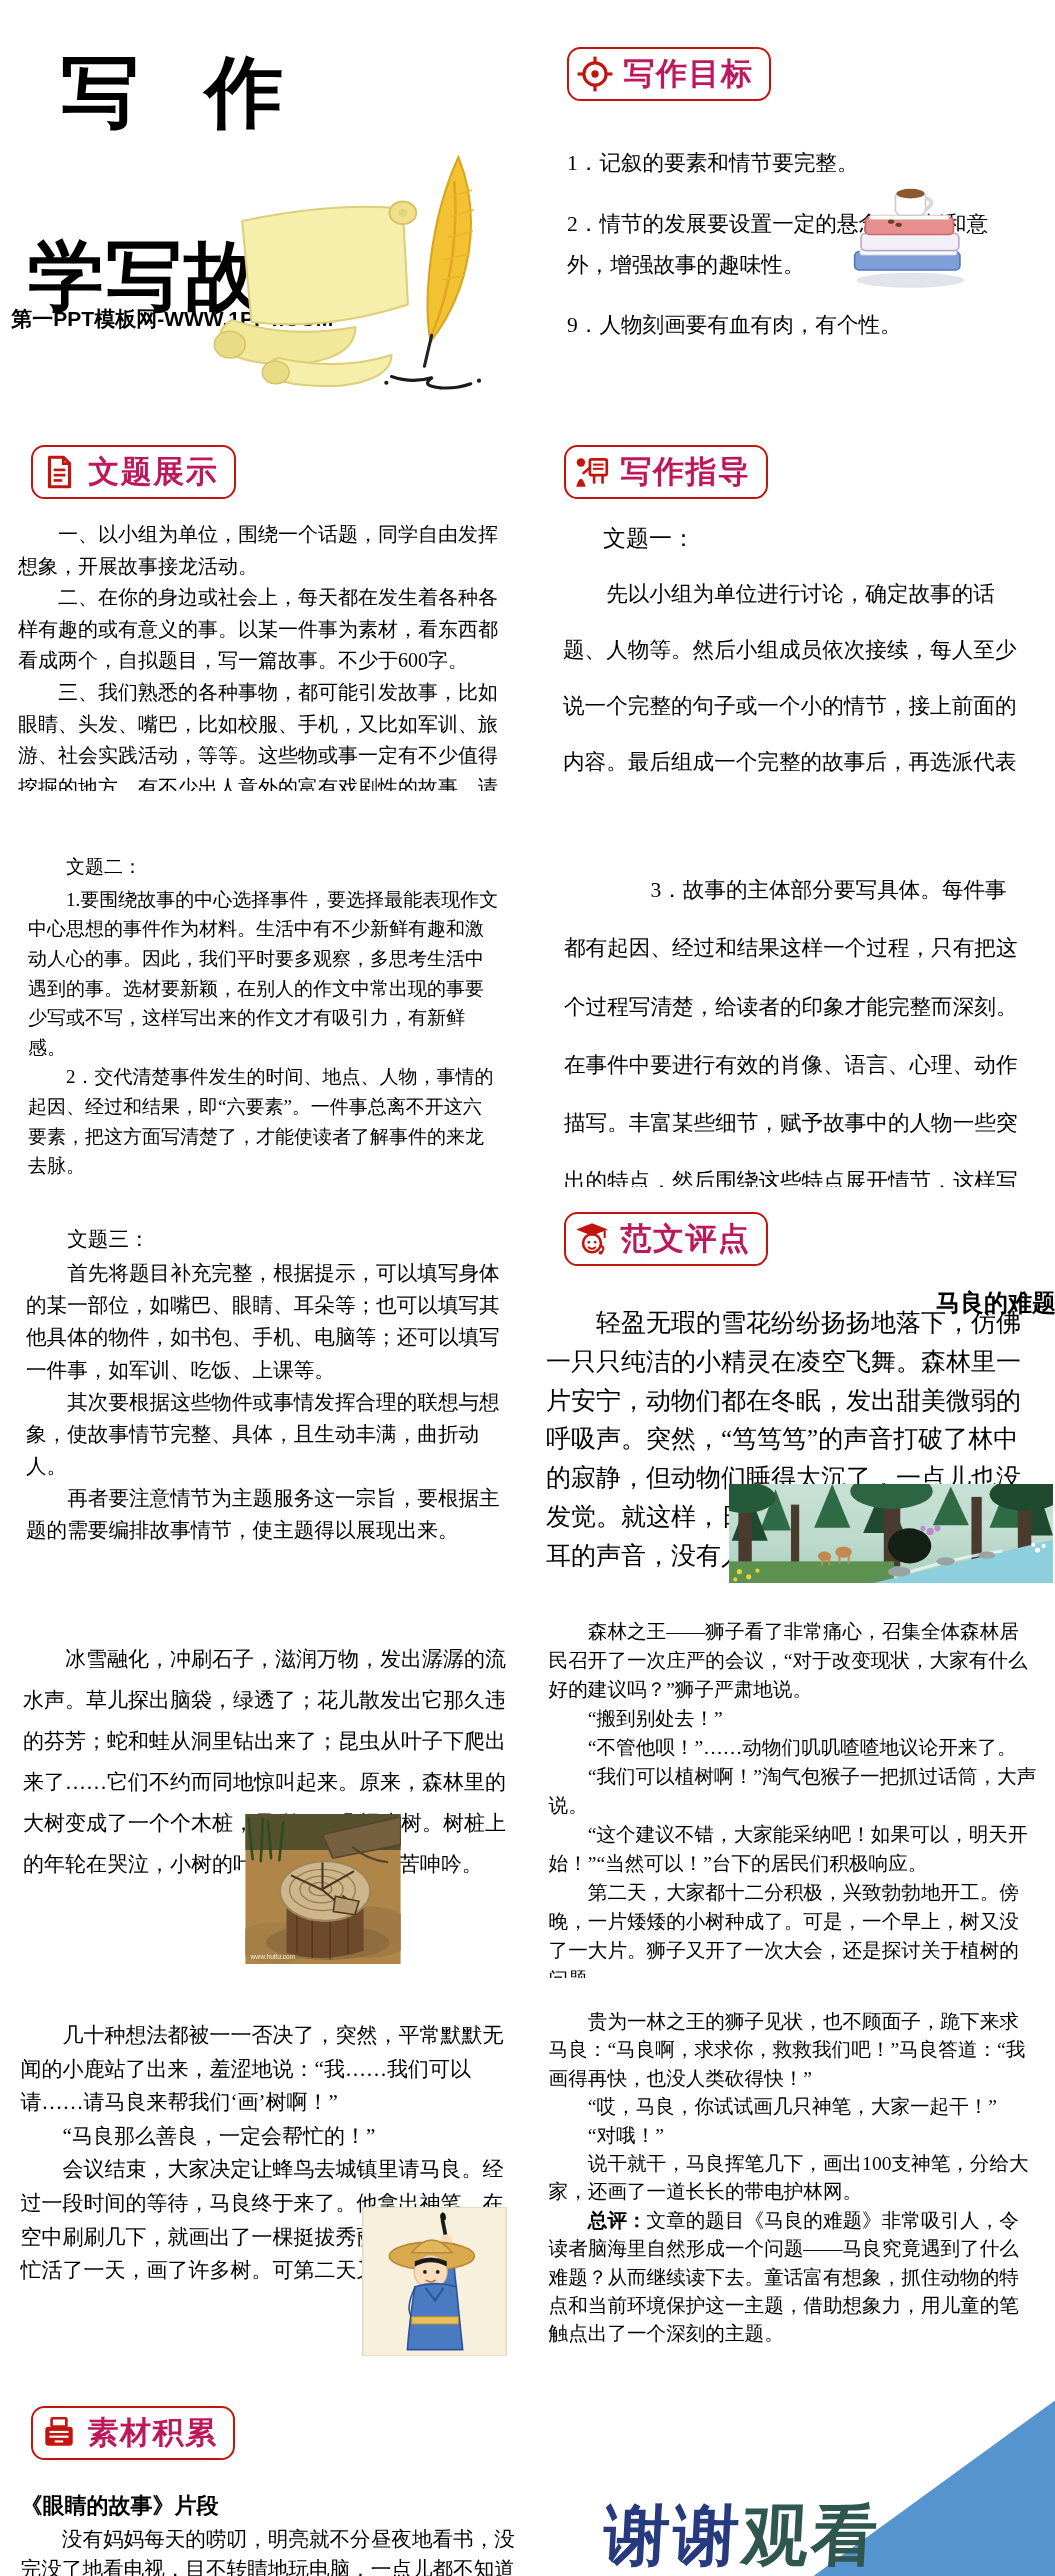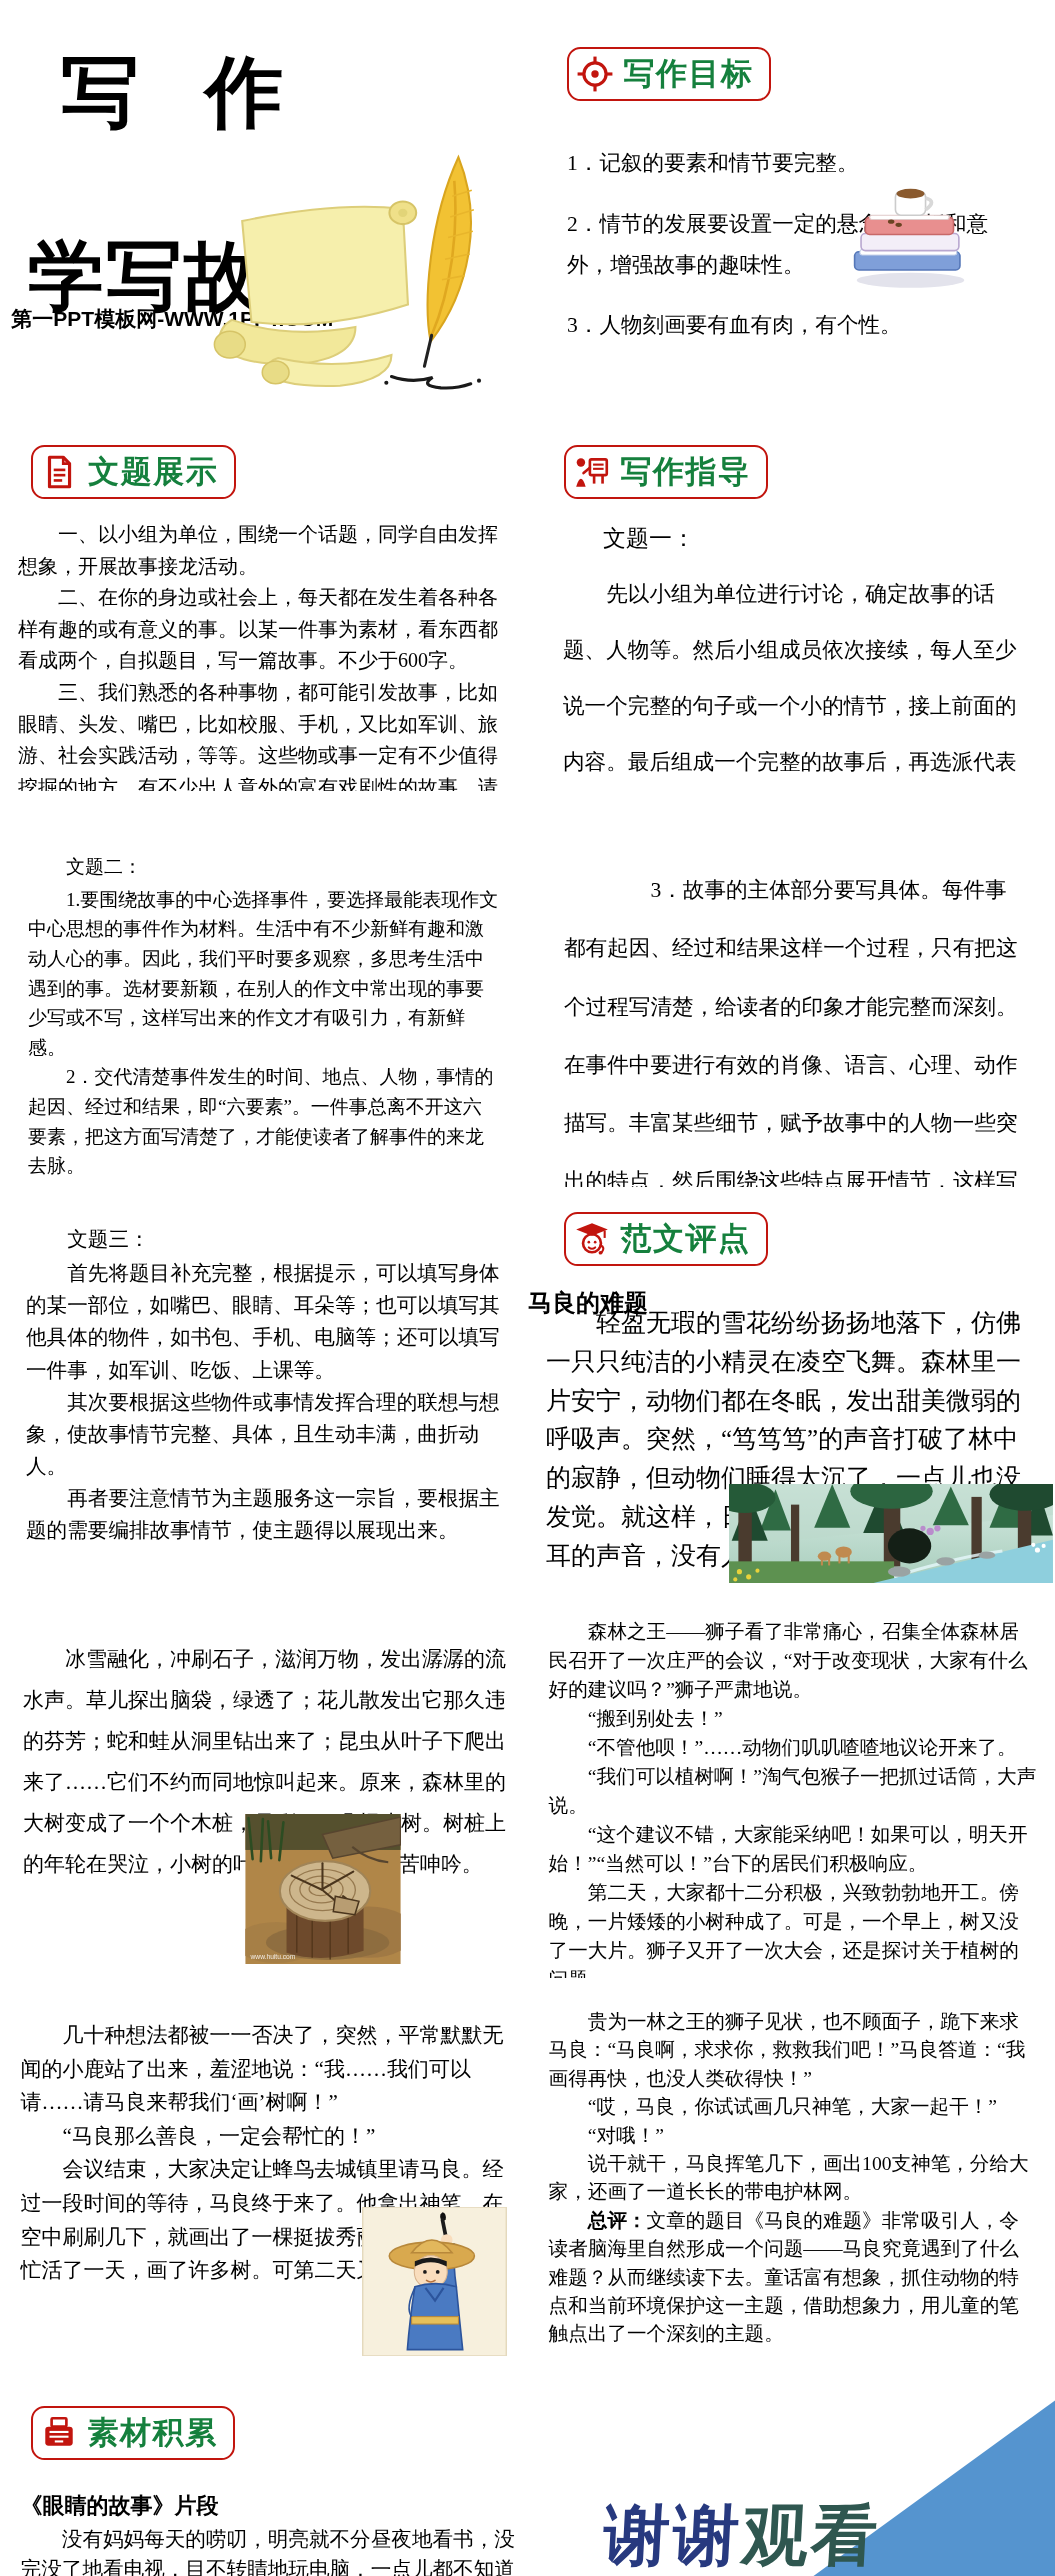--- a/index.html
+++ b/index.html
@@ -6,21 +6,21 @@
   #canvas{position:relative;width:1055px;height:2770px;background:#ffffff;overflow:hidden;
           font-family:"Liberation Serif",serif;color:#000;}
   .slide{position:absolute;width:528px;height:396px;background:#ffffff;overflow:hidden;}
 
   
   .badge{position:absolute;display:flex;align-items:center;gap:9.3px;
          border:2.6px solid #c2150e;border-radius:13.4px;background:#fff;
          padding:4.1px 15.5px 4.1px 7.2px;}
   .badge-icon{width:38px;height:38px;flex:0 0 auto;}
   .badge-text{font-family:"Liberation Sans",sans-serif;font-weight:bold;font-size:31px;
-              color:#15803d;letter-spacing:1.5px;white-space:nowrap;}
+              color:#be185d;letter-spacing:1.5px;white-space:nowrap;}
 
   
   p{margin:0;}
   .ind2{text-indent:2em;}
   .ind4{text-indent:4em;}
   .serif{font-family:"Liberation Serif",serif;}
 
   
   .t-kicker{position:absolute;left:61px;top:41px;font-size:78px;font-weight:900;
             letter-spacing:66px;font-family:"Liberation Serif",serif;}
@@ -45,21 +45,21 @@
   
   .t2-text{position:absolute;left:28px;top:61px;width:471px;font-size:19px;line-height:1.56;}
 
   
   .g3-body{position:absolute;left:36px;top:70px;width:461px;font-size:21.6px;line-height:2.7;}
 
   
   .t3-text{position:absolute;left:26px;top:36px;width:484px;font-size:20.6px;line-height:1.56;}
 
   
-  .essay-title{position:absolute;left:0;top:100px;width:100%;text-align:left;
+  .essay-title{position:absolute;left:0;top:100px;width:100%;text-align:right;
                font-size:24px;font-weight:bold;}
   .review-body{position:absolute;left:18px;top:117px;width:492px;font-size:25px;line-height:1.55;}
   .forest-art{position:absolute;left:201px;top:297px;width:324px;height:99px;}
 
   
   .thaw-body{position:absolute;left:23px;top:56px;width:489px;font-size:21px;line-height:1.95;}
   .stump-art{position:absolute;left:245px;top:231px;width:156px;height:150px;}
 
   
   .lion-text{position:absolute;left:20.6px;top:35px;width:489px;font-size:19.6px;line-height:1.48;}
@@ -125,21 +125,21 @@
           <line x1="36" y1="55" x2="36" y2="69" stroke="#c2150e" stroke-width="6"></line>
           <line x1="3" y1="36" x2="17" y2="36" stroke="#c2150e" stroke-width="6"></line>
           <line x1="55" y1="36" x2="69" y2="36" stroke="#c2150e" stroke-width="6"></line>
         </svg>
       </span>
       <span class="badge-text">写作目标</span>
     </div>
     <div class="goals-list serif">
       <p>1．记叙的要素和情节要完整。</p>
       <p>2．情节的发展要设置一定的悬念、波折和意外，增强故事的趣味性。</p>
-      <p>3．人物刻画要有血有肉，有个性。</p>
+      <p>9．人物刻画要有血有肉，有个性。</p>
     </div>
     <span class="books-art">
       <svg width="129" height="121" viewBox="0 0 240 225">
         <ellipse cx="120" cy="205" rx="100" ry="14" fill="#e3e3ec"></ellipse>
         <rect x="16" y="152" width="196" height="34" rx="8" fill="#7f9fd9" stroke="#5577b8" stroke-width="3"></rect>
         <rect x="26" y="148" width="180" height="10" rx="4" fill="#ffffff" stroke="#c9d4ea" stroke-width="2"></rect>
         <rect x="28" y="118" width="182" height="32" rx="8" fill="#f3eef8" stroke="#b9a8d0" stroke-width="3"></rect>
         <rect x="36" y="88" width="164" height="32" rx="8" fill="#e88f8f" stroke="#c86868" stroke-width="3"></rect>
         <rect x="44" y="84" width="148" height="8" rx="4" fill="#ffffff" stroke="#e0c9c9" stroke-width="2"></rect>
         <rect x="92" y="40" width="56" height="44" rx="10" fill="#ffffff" stroke="#cccccc" stroke-width="3"></rect>

